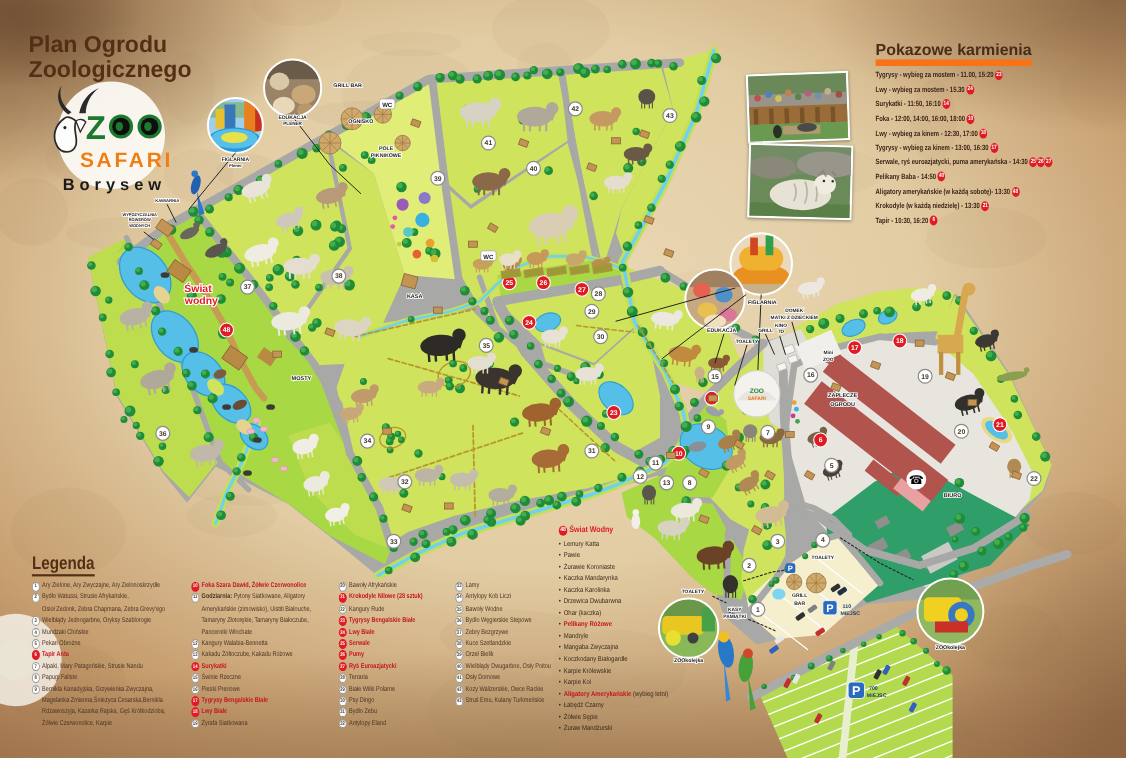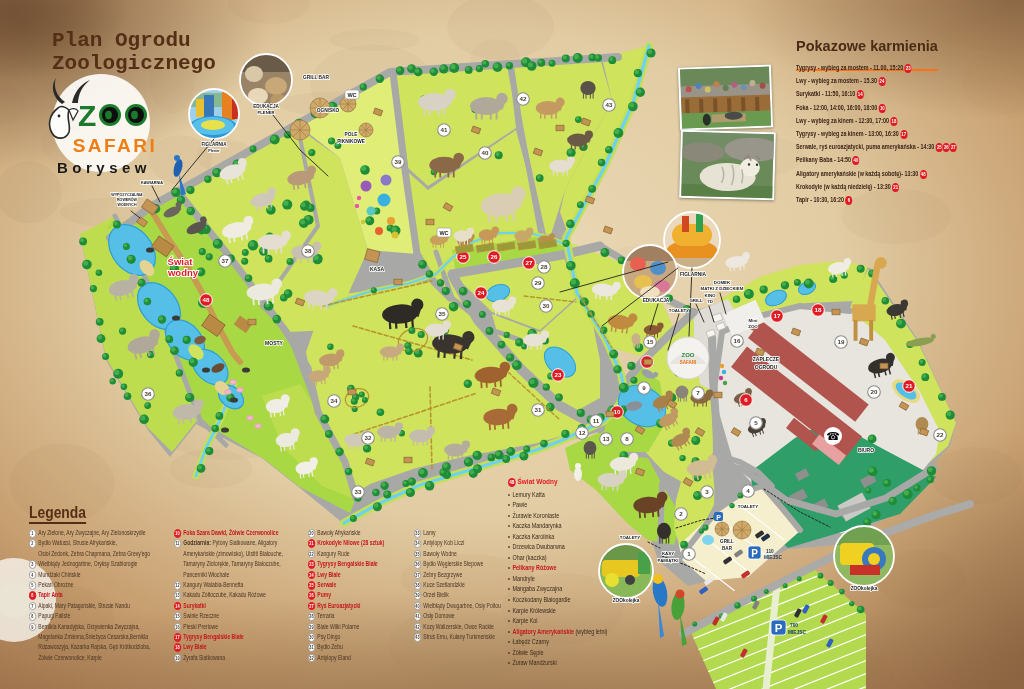--- a/index.html
+++ b/index.html
@@ -1,19 +1,19 @@
 <!DOCTYPE html>
 <html><head><meta charset="utf-8"><style>
 * { margin:0; padding:0; box-sizing:border-box; }
 body { width:1024px; height:689px; overflow:hidden; font-family:"Liberation Sans", sans-serif; position:relative; }
 #stage { position:absolute; top:0; left:0; width:1024px; height:689px; }
 svg.map { position:absolute; top:0; left:0; }
-#title { position:absolute; left:52px; top:30px; font-size:21px; font-weight:bold; color:#542f15; line-height:1.09;font-family:Liberation Mono, monospace; }
+#title { position:absolute; left:26px; top:30px; font-size:21px; font-weight:bold; color:#542f15; line-height:1.09; }
 #logo { position:absolute; left:42px; top:76px; width:112px; text-align:center; }
-#feed h2 { position:absolute; left:796px; top:38px; font-size:14.5px; font-weight:bold; color:#4a2c16; border-bottom:2px solid #f97316; padding-bottom:15px; }
+#feed h2 { position:absolute; left:796px; top:38px; font-size:14.5px; font-weight:bold; color:#4a2c16; border-bottom:6px solid #f97316; padding-bottom:0; }
 .fline { position:absolute; left:0; font-size:6.9px; font-weight:bold; color:#3a2418; white-space:nowrap; transform:scaleX(0.78); transform-origin:left top; }
 .rb, .rb48 { display:inline-block; background:#e11b23; color:#fff; border-radius:50%; width:9px; height:9px; line-height:9px; text-align:center; font-size:5.5px; font-weight:bold; vertical-align:middle; }
 #phots { position:absolute; left:679px; top:66px; }
 .ph { position:absolute; border:2px solid #fff; box-shadow:0 1px 3px rgba(0,0,0,0.4); overflow:hidden; }
 #legh { position:absolute; left:29px; top:503px; font-size:16.5px; font-weight:bold; color:#542f15; border-bottom:2px solid #542f15; transform:scaleX(0.84); transform-origin:left top; }
 .lcol { position:absolute; transform:scaleX(0.8); transform-origin:left top; }
 .litem { display:flex; align-items:flex-start; margin-bottom:1.6px; }
 .lnum, .lred { flex:0 0 8.6px; height:8.6px; border-radius:50%; background:#fff; border:0.5px solid #999; color:#4a3a28; font-size:4.8px; font-weight:bold; text-align:center; line-height:8px; margin-right:3px; }
 .lred { background:#e11b23; border-color:#e11b23; color:#fff; }
 .lsp { flex:0 0 8.6px; height:8.6px; margin-right:3px; }

